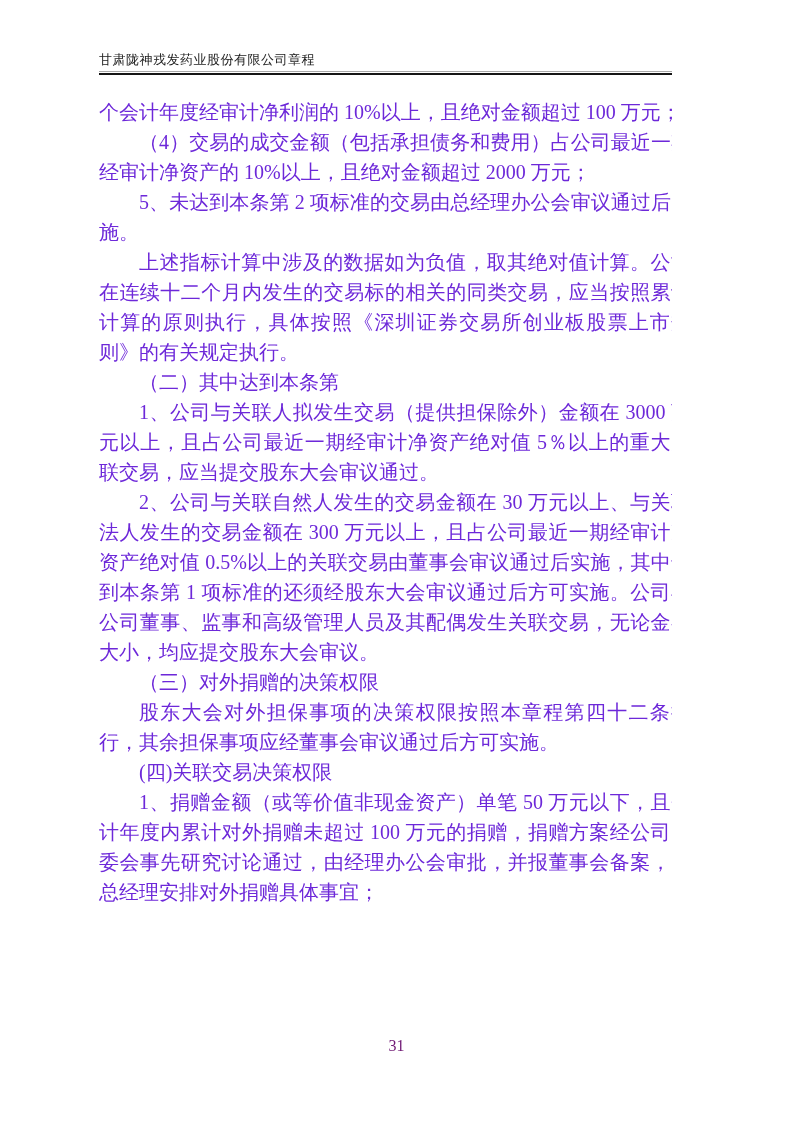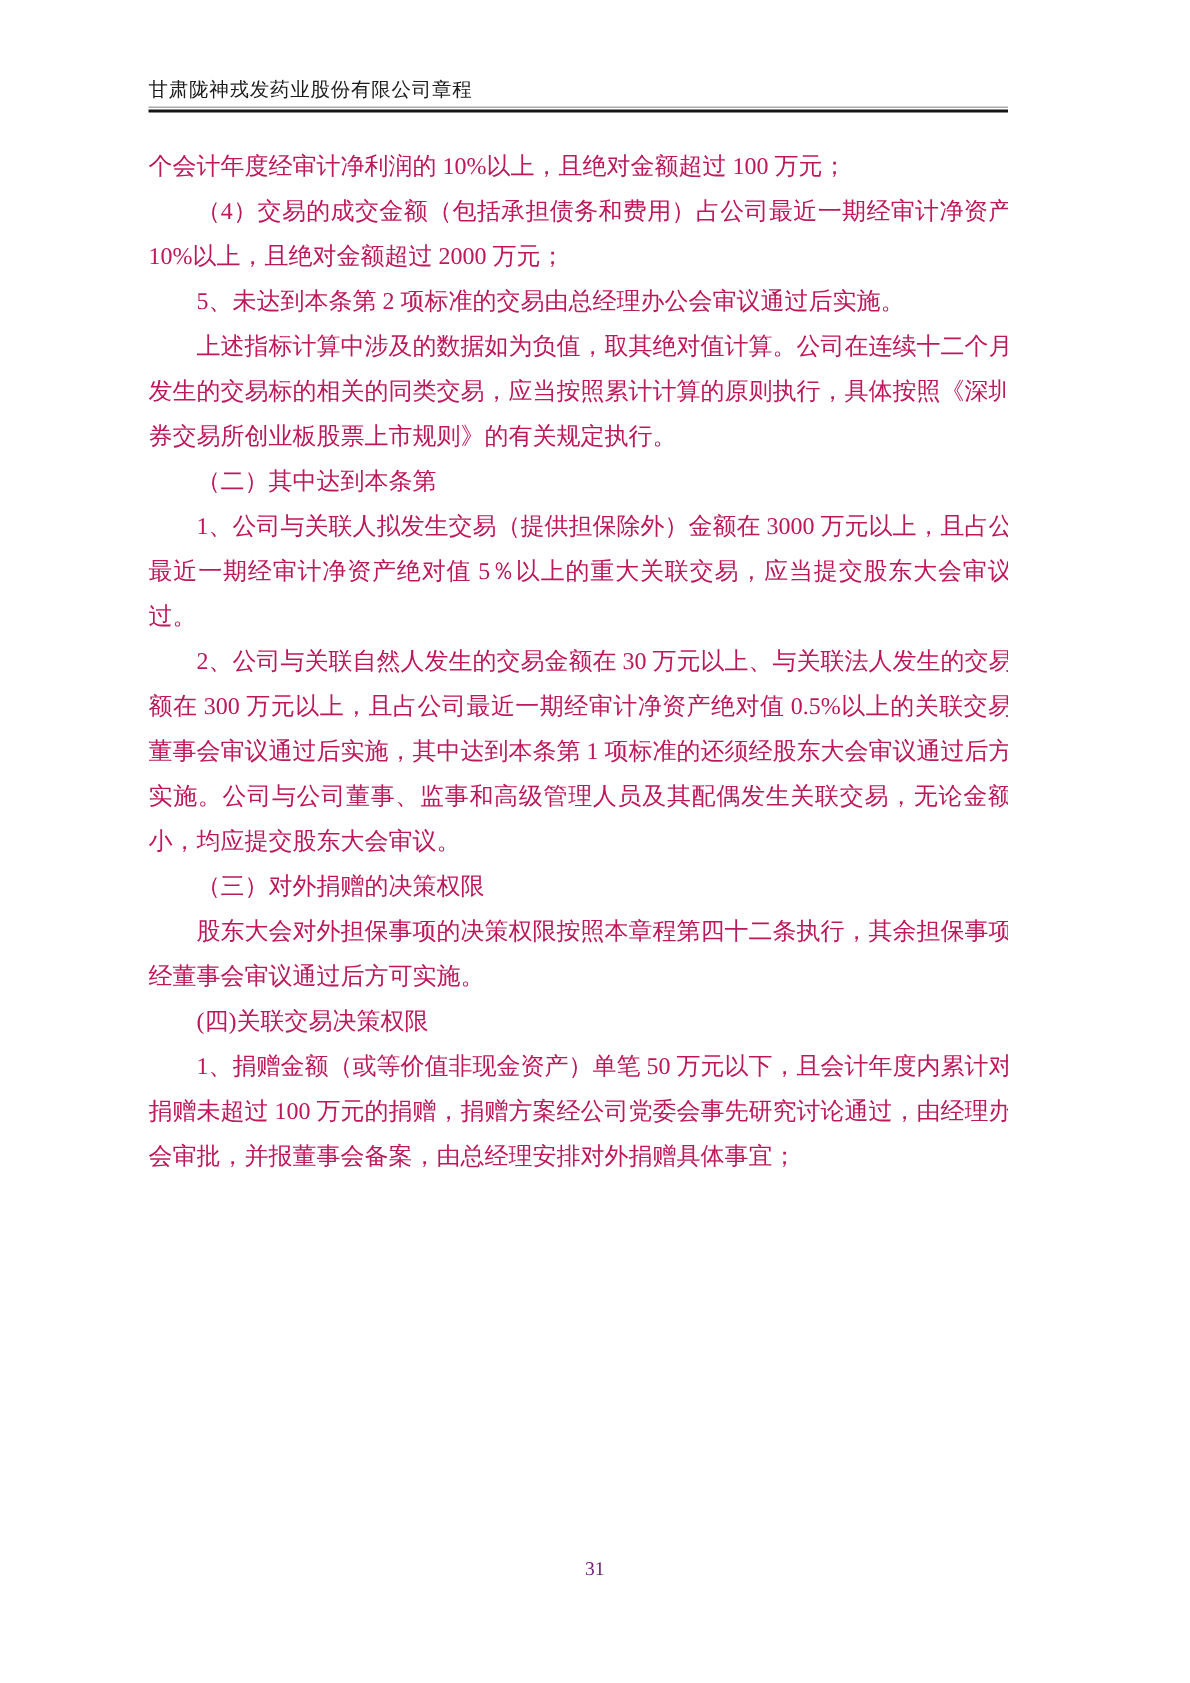--- a/index.html
+++ b/index.html
@@ -36,37 +36,37 @@
     border-bottom: 2px solid #151515;
   }
   .document-body {
     position: absolute;
     left: 99px;
     top: 97px;
     width: 592px;
   }
   .document-body p {
     margin: 0;
-    font-size: 16px;
+    font-size: 20px;
     line-height: 30px;
     text-align: justify;
-    color: #be185d;
+    color: #6d28d9;
   }
   .document-body p.indent {
     text-indent: 2em;
   }
   .page-footer {
     position: absolute;
     left: 0;
     top: 1037px;
     width: 793px;
     text-align: center;
   }
   .page-number {
-    font-size: 13px;
+    font-size: 16px;
     color: #701a75;
   }
 </style>
 </head>
 <body>
 
 <div class="page">
 
   <div class="page-header">
     <div class="header-title">甘肃陇神戎发药业股份有限公司章程</div>

